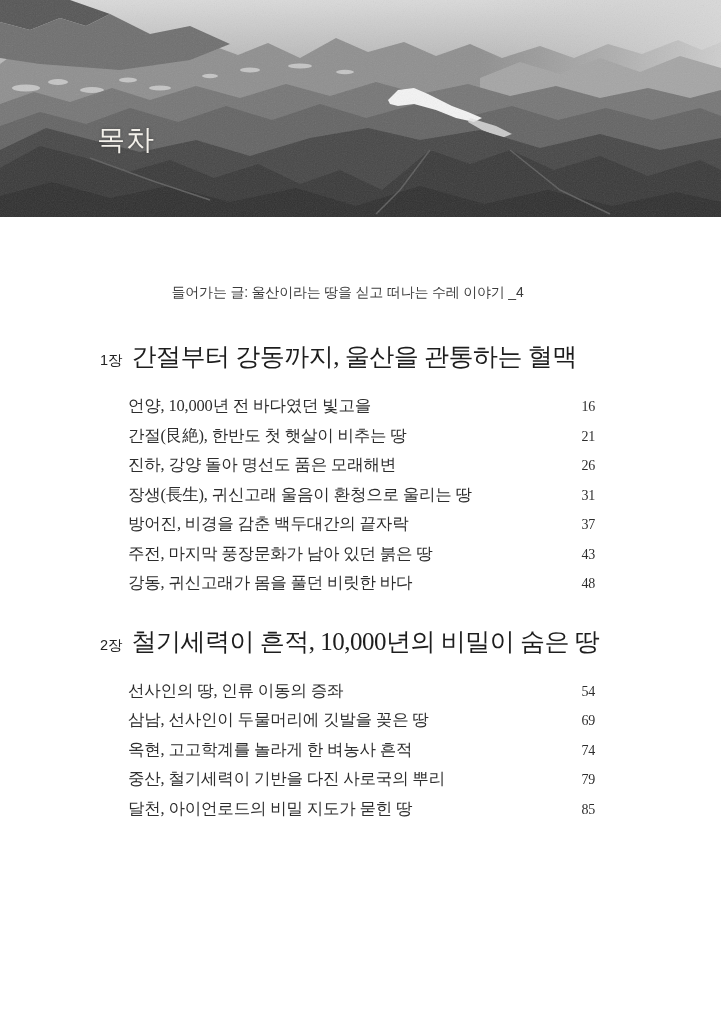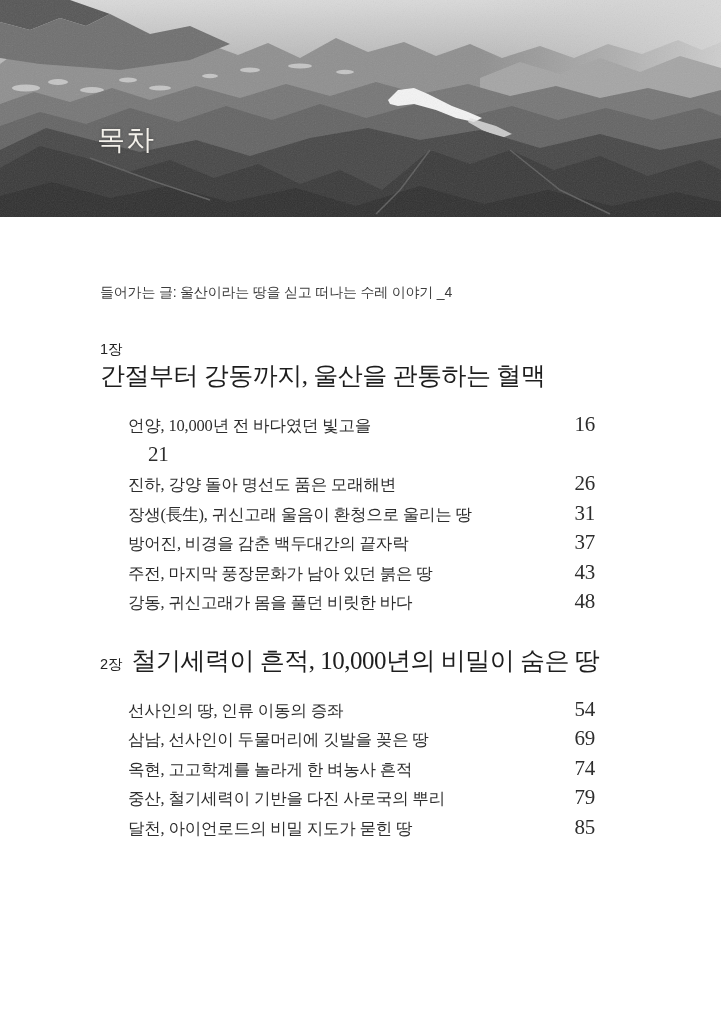--- a/index.html
+++ b/index.html
@@ -4,20 +4,21 @@
 <style>
   html, body { margin: 0; padding: 0; background: #ffffff; }
   .page {
     position: relative;
     width: 721px;
     height: 1024px;
     background: #ffffff;
     overflow: hidden;
     font-family: "Liberation Serif", serif;
     color: #262626;
+    text-align: center;
   }
 
   
   .hero {
     position: relative;
     width: 721px;
     height: 217px;
     overflow: hidden;
     background: #9a9a9a;
   }
@@ -43,21 +44,21 @@
     font-size: 14px;
     color: #3c3c3c;
     letter-spacing: -0.2px;
   }
   .chapter-heading {
     display: flex;
     align-items: baseline;
     margin: 0;
     font-weight: normal;
   }
-  .chapter-heading.first { margin-top: 38px; flex-direction: column; }
+  .chapter-heading.first { margin-top: 38px; }
   .chapter-heading.second { margin-top: 27px; }
   .chapter-label {
     font-family: "Liberation Sans", sans-serif;
     font-size: 14.5px;
     color: #222222;
     margin-right: 9px;
     flex: none;
   }
   .chapter-title {
     font-family: "Liberation Serif", serif;
@@ -76,21 +77,21 @@
     display: flex;
     justify-content: space-between;
     align-items: baseline;
     height: 29.5px;
     line-height: 29.5px;
     font-size: 16.5px;
     color: #2d2d2d;
     letter-spacing: -0.2px;
   }
   .entry-title { white-space: nowrap; }
-  .entry-page { font-size: 21px; color: #2d2d2d; flex: none; padding-left: 20px; }
+  .entry-page { font-size: 14px; color: #2d2d2d; flex: none; padding-left: 20px; }
 </style>
 </head>
 <body>
 
 <div class="page">
 
   <header class="hero">
     <svg viewBox="0 0 721 217" preserveAspectRatio="none" aria-hidden="true">
       <defs>
         <linearGradient id="sky" x1="0" y1="0" x2="0" y2="1">
@@ -155,20 +156,21 @@
       <h2 class="chapter-heading first">
         <span class="chapter-label">1장</span>
         <span class="chapter-title">간절부터 강동까지, 울산을 관통하는 혈맥</span>
       </h2>
       <ul class="entries">
         <li class="entry">
           <span class="entry-title">언양, 10,000년 전 바다였던 빛고을</span>
           <span class="entry-page">16</span>
         </li>
         <li class="entry">
+          <span class="entry-title">간절(艮絶), 한반도 첫 햇살이 비추는 땅</span>
           <span class="entry-page">21</span>
         </li>
         <li class="entry">
           <span class="entry-title">진하, 강양 돌아 명선도 품은 모래해변</span>
           <span class="entry-page">26</span>
         </li>
         <li class="entry">
           <span class="entry-title">장생(長生), 귀신고래 울음이 환청으로 울리는 땅</span>
           <span class="entry-page">31</span>
         </li>

